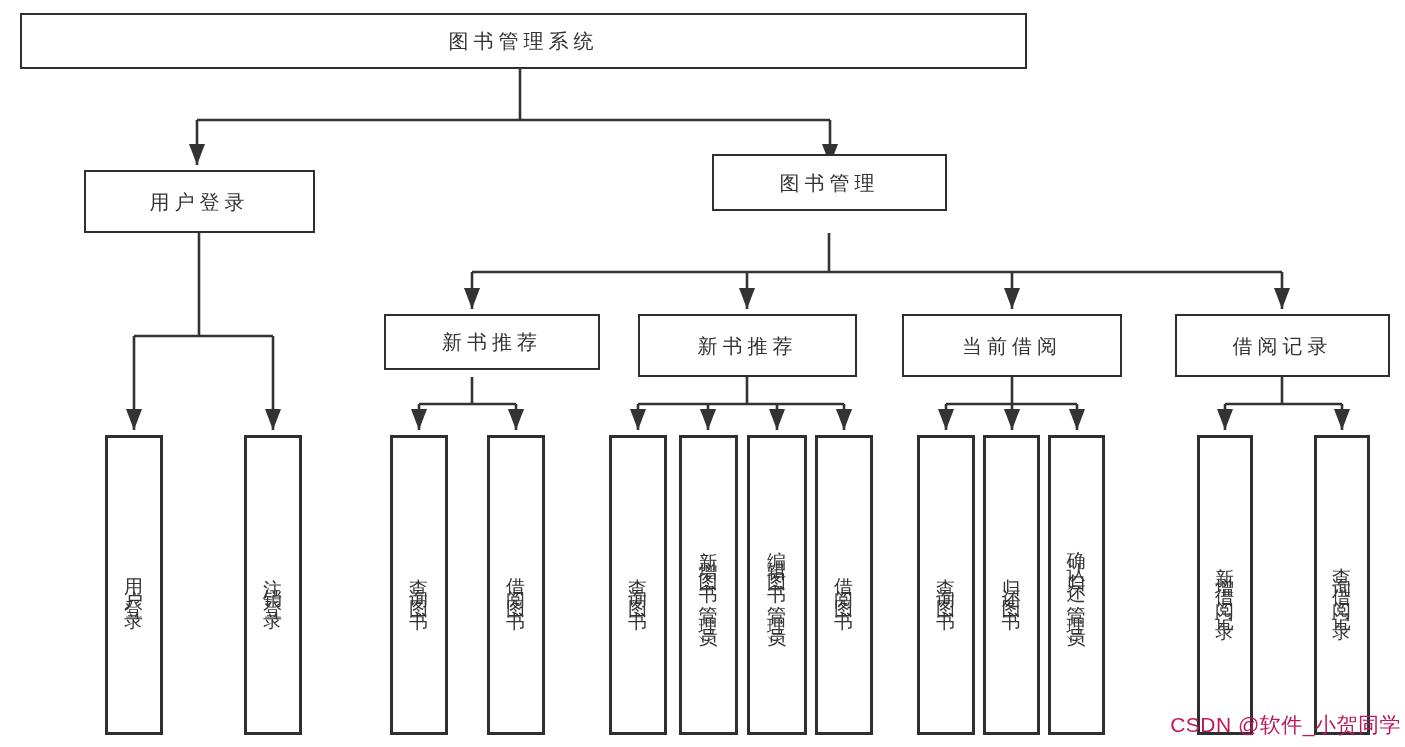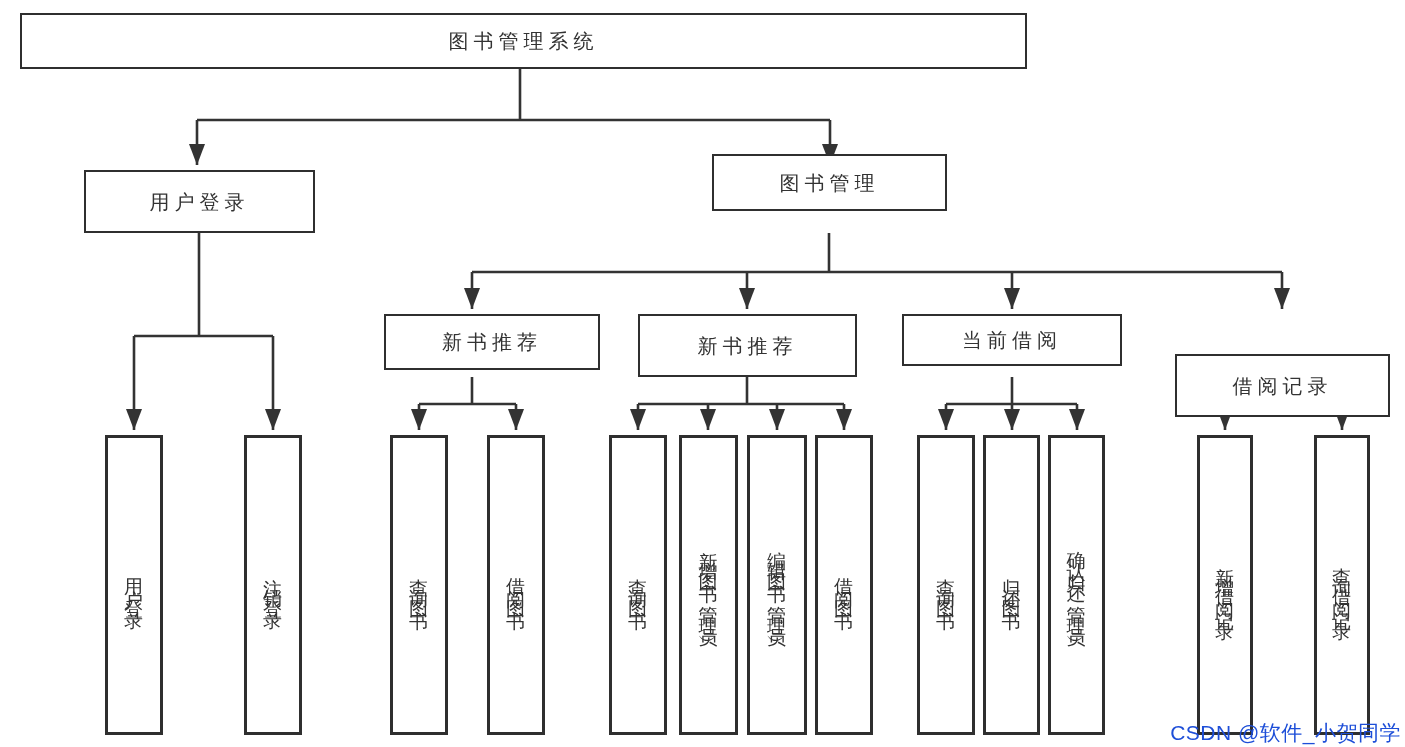--- a/index.html
+++ b/index.html
@@ -48,23 +48,23 @@
   .node.leaf {
     border-width: 3px;
     writing-mode: vertical-rl;
     text-orientation: mixed;
     font-size: 19px;
     letter-spacing: 11px;
   }
   .watermark {
     position: absolute;
     right: 4px;
-    bottom: 0;
+    bottom: 8px;
     z-index: 3;
-    color: #1d4ed8;
+    color: #be185d;
     font-size: 21px;
     letter-spacing: 0.5px;
     white-space: nowrap;
   }
 </style>
 </head>
 <body>
 
 <svg id="connector-layer" viewBox="0 0 1405 747" xmlns="http://www.w3.org/2000/svg" aria-hidden="true">
   <defs>
@@ -121,22 +121,22 @@
   </g>
 </svg>
 
 <div class="node root" style="left:20px; top:13px; width:1007px; height:56px;">图书管理系统</div>
 
 <div class="node" style="left:84px; top:170px; width:231px; height:63px;">用户登录</div>
 <div class="node" style="left:712px; top:154px; width:235px; height:57px;">图书管理</div>
 
 <div class="node" style="left:384px; top:314px; width:216px; height:56px;">新书推荐</div>
 <div class="node" style="left:638px; top:314px; width:219px; height:63px;">新书推荐</div>
-<div class="node" style="left:902px; top:314px; width:220px; height:52px;">当前借阅</div>
-<div class="node" style="left:1175px; top:314px; width:215px; height:63px;margin-top:40px;">借阅记录</div>
+<div class="node" style="left:902px; top:314px; width:220px; height:63px;">当前借阅</div>
+<div class="node" style="left:1175px; top:314px; width:215px; height:63px;">借阅记录</div>
 
 <div class="node leaf" style="left:105px; top:435px; width:58px; height:300px;">用户登录</div>
 <div class="node leaf" style="left:244px; top:435px; width:58px; height:300px;">注销登录</div>
 
 <div class="node leaf" style="left:390px; top:435px; width:58px; height:300px;">查询图书</div>
 <div class="node leaf" style="left:487px; top:435px; width:58px; height:300px;">借阅图书</div>
 
 <div class="node leaf" style="left:609px; top:435px; width:58px; height:300px;">查询图书</div>
 <div class="node leaf" style="left:679px; top:435px; width:59px; height:300px;">新增图书（管理员）</div>
 <div class="node leaf" style="left:747px; top:435px; width:60px; height:300px;">编辑图书（管理员）</div>

